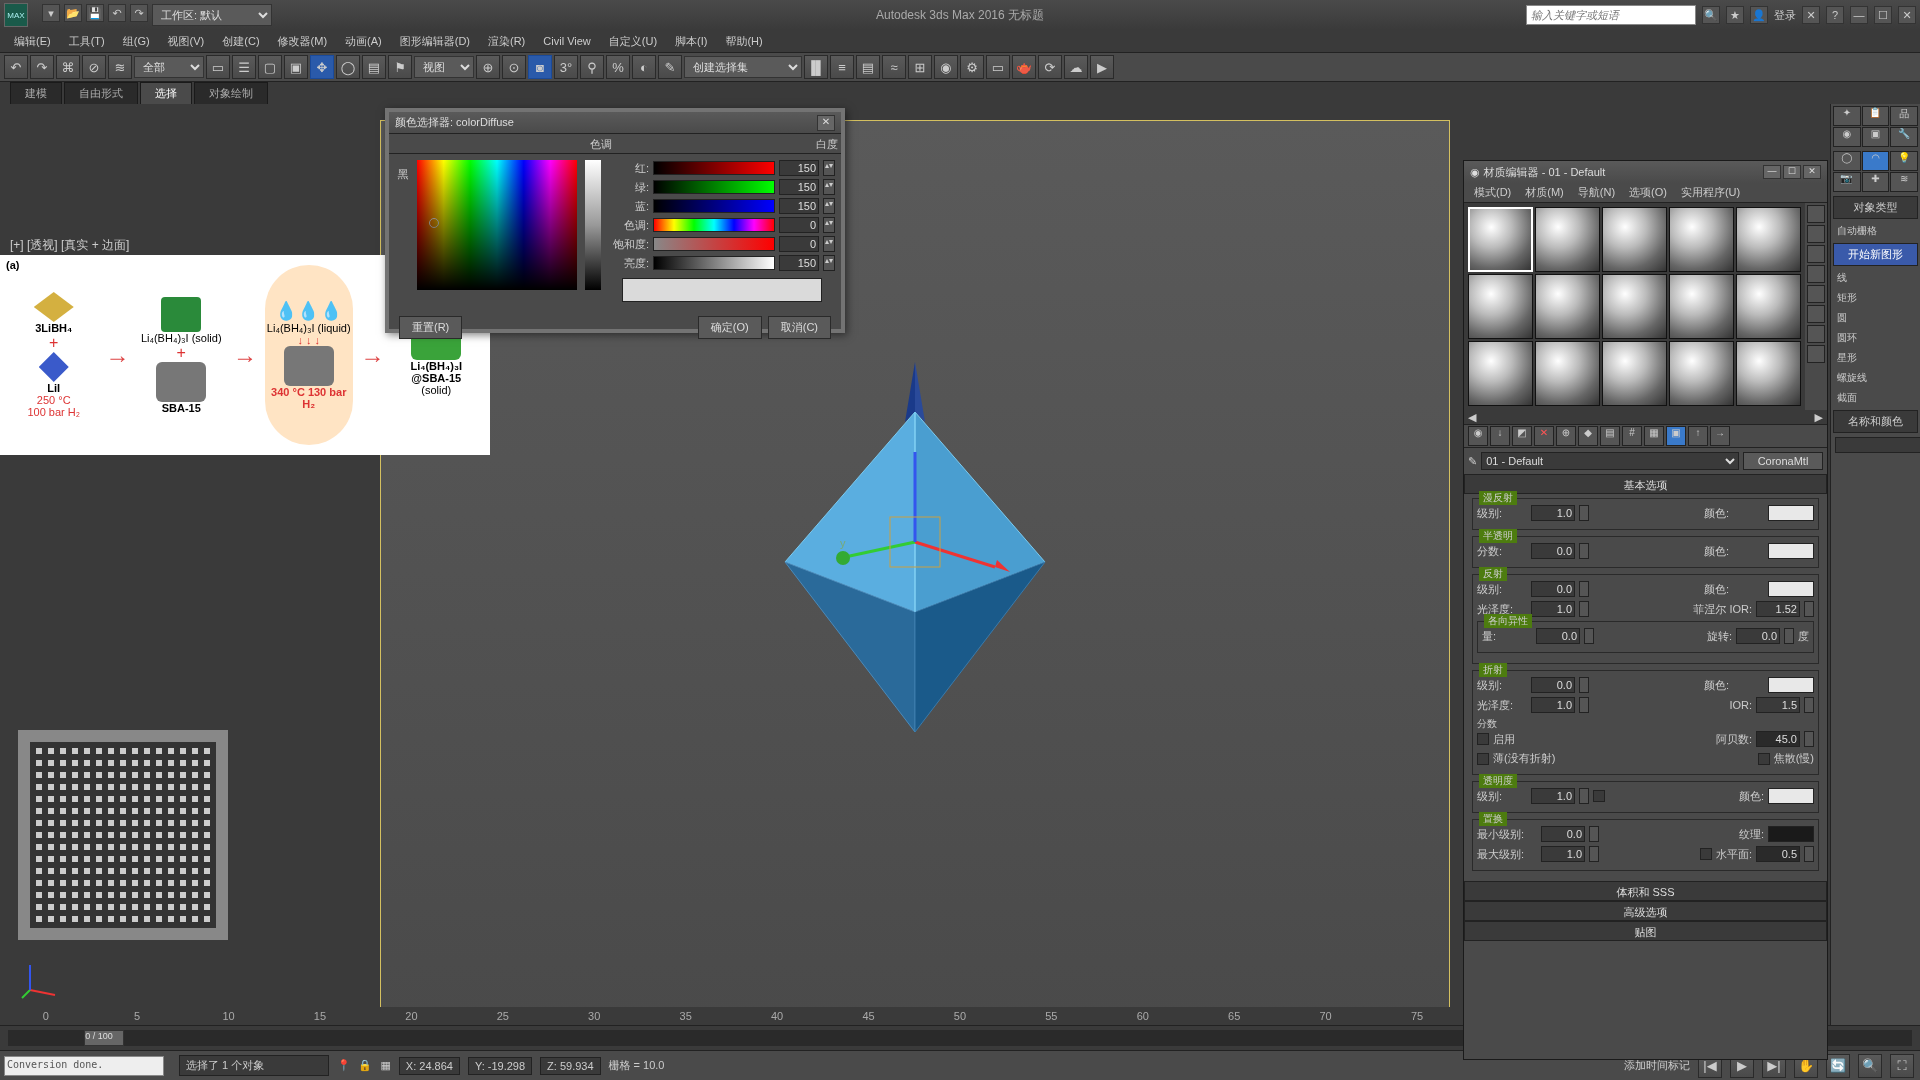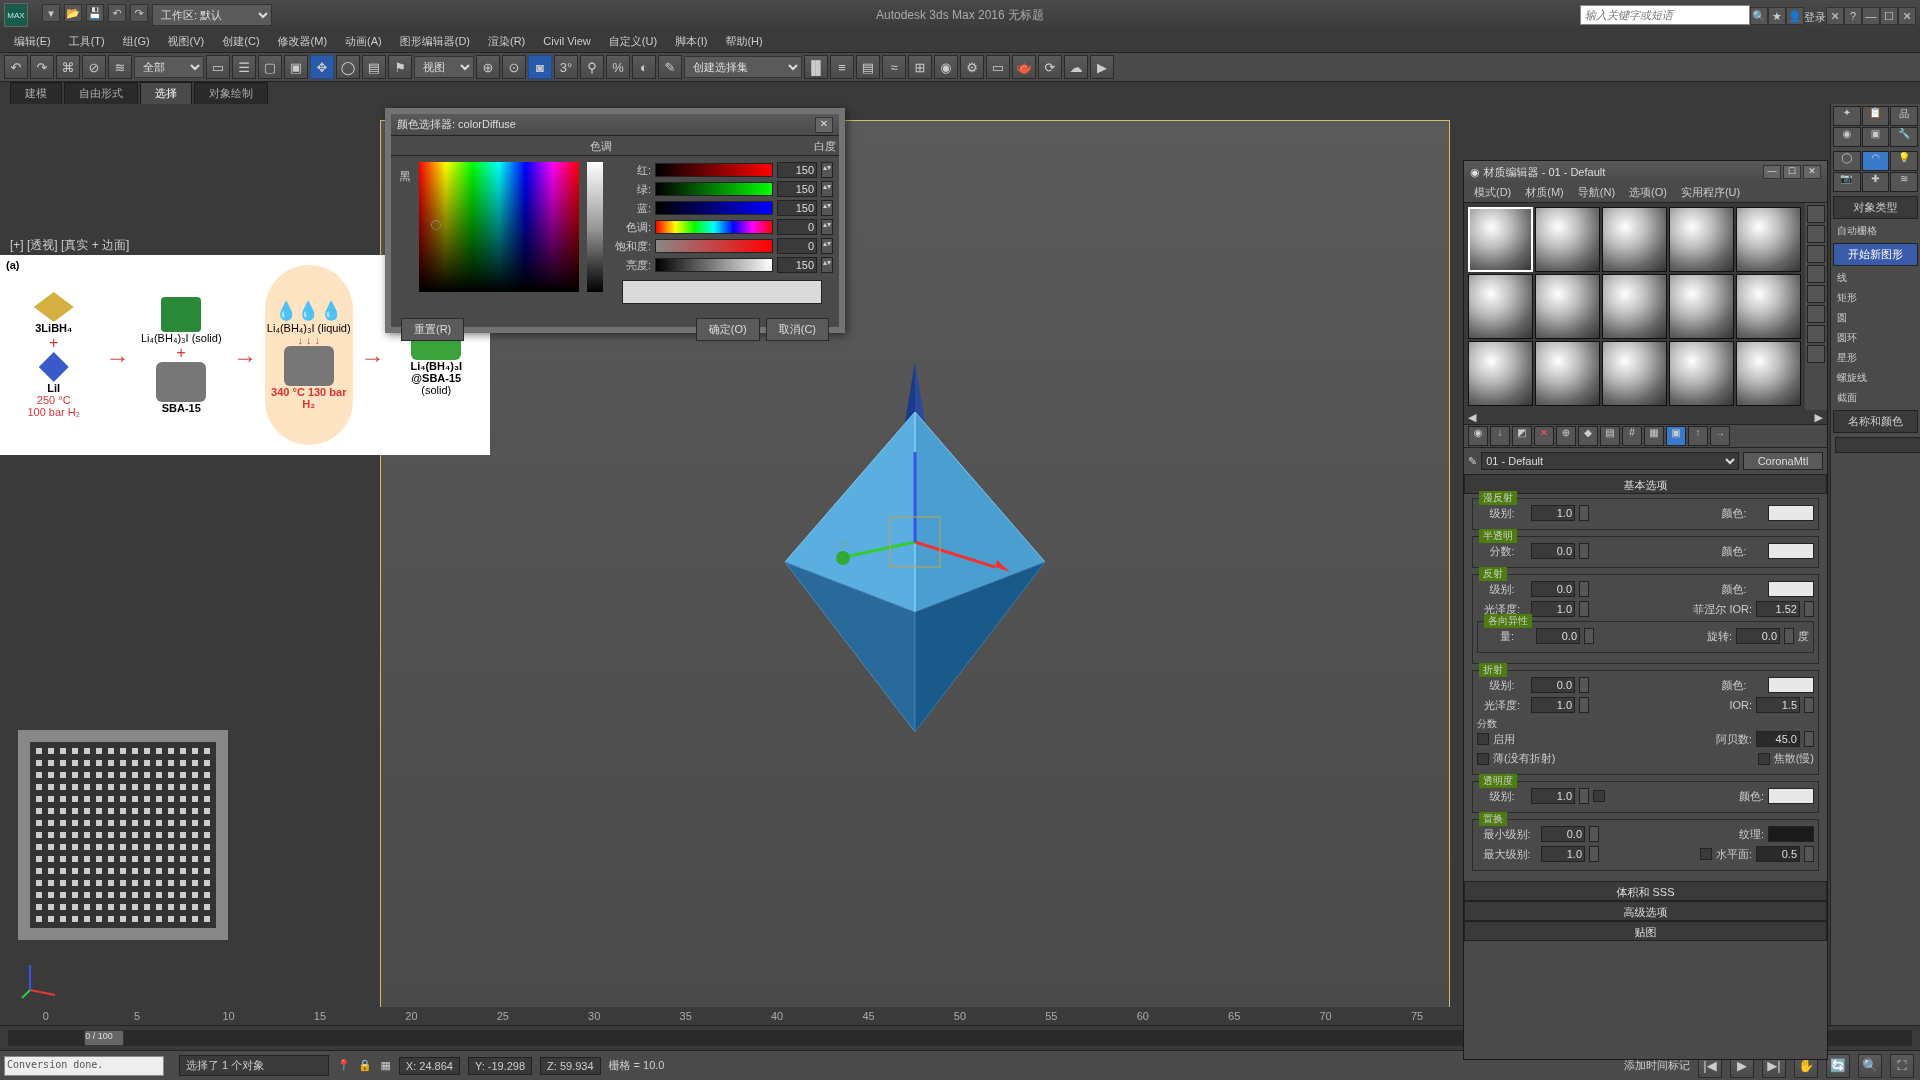--- a/index.html
+++ b/index.html
@@ -2,21 +2,21 @@
 <html><head>
 <meta charset="utf-8">
 <style>
 *{margin:0;padding:0;box-sizing:border-box;font-family:"Microsoft YaHei",SimSun,Arial,sans-serif;font-size:11px;user-select:none}
 body{width:1920px;height:1080px;background:#3a3a3a;overflow:hidden;position:relative;transform-origin:top left}
 .titlebar{height:30px;background:linear-gradient(#4a4a4a,#3a3a3a);display:flex;align-items:center;padding:0 4px;color:#ccc}
 .app-icon{width:24px;height:24px;background:#1a5a4a;border:1px solid #666;margin-right:8px;display:flex;align-items:center;justify-content:center;font-size:8px;color:#aee}
 .titlebar-btns{display:flex;gap:4px;margin-left:6px}
 .tb-btn{width:18px;height:18px;background:#555;border:1px solid #333;color:#ccc;display:flex;align-items:center;justify-content:center;cursor:pointer}
 .title-center{position:absolute;left:50%;transform:translateX(-50%);color:#aaa;font-size:12px}
-.title-right{margin-left:auto;display:flex;align-items:flex-end;}
+.title-right{margin-left:auto;display:flex;align-items:center;gap:6px}
 .search-box{width:170px;height:20px;background:#fff;border:1px solid #888;padding:0 4px;color:#888;font-style:italic}
 .menubar{height:22px;background:#3a3a3a;display:flex;align-items:center;padding:0 6px;color:#ccc;gap:2px}
 .menu-item{padding:2px 8px;cursor:pointer}
 .toolbar{height:30px;background:#4a4a4a;border-top:1px solid #222;border-bottom:1px solid #222;display:flex;align-items:center;padding:0 4px;gap:2px}
 .tool-btn{width:24px;height:24px;background:linear-gradient(#5a5a5a,#4a4a4a);border:1px solid #2a2a2a;color:#ccc;display:flex;align-items:center;justify-content:center;cursor:pointer;font-size:13px}
 .tool-btn.active{background:#2a5aaa;border-color:#1a4a9a}
 .tool-dropdown{height:22px;background:#5a5a5a;border:1px solid #333;color:#ddd;padding:0 4px}
 .tab-row{height:22px;background:#3a3a3a;display:flex;align-items:flex-end;padding:0 10px;gap:2px}
 .tab{padding:3px 14px;background:#2a2a2a;color:#aaa;border:1px solid #1a1a1a;border-bottom:none;cursor:pointer}
 .tab.active{background:#4a4a4a;color:#fff}
@@ -25,21 +25,21 @@
 .octa{position:absolute;left:50%;top:48%;transform:translate(-50%,-50%)}
 
 
 .ref-img{position:absolute;top:255px;left:0;width:490px;height:200px;background:#fff;z-index:5;display:flex;padding:10px;gap:8px}
 .ref-label{position:absolute;top:4px;left:6px;font-weight:bold;color:#000}
 .ref-col{flex:1;display:flex;flex-direction:column;align-items:center;justify-content:center;font-size:10px;color:#000;text-align:center}
 .ref-col.hl{background:#ffe4c4;border-radius:60px}
 .ref-arrow{font-size:24px;color:#d44;align-self:center}
 
 
-.color-dialog{position:absolute;top:108px;left:385px;width:460px;height:225px;background:#4a4a4a;border:6px solid #737373;z-index:20;box-shadow:2px 2px 8px rgba(0,0,0,.5)}
+.color-dialog{position:absolute;top:108px;left:385px;width:460px;height:225px;background:#4a4a4a;border:4px solid #737373;z-index:20;box-shadow:2px 2px 8px rgba(0,0,0,.5)}
 .cd-title{height:22px;background:linear-gradient(#5a5a5a,#4a4a4a);color:#ddd;display:flex;align-items:center;padding:0 6px;border-bottom:1px solid #222}
 .cd-close{margin-left:auto;width:18px;height:16px;background:#666;border:1px solid #333;text-align:center;cursor:pointer;font-size:10px}
 .cd-tabs{display:flex;height:20px}
 .cd-tab{flex:1;text-align:right;color:#ccc;padding:3px;border-bottom:1px solid #222;cursor:pointer}
 .cd-body{display:flex;padding:6px;gap:8px}
 .hue-sat{width:160px;height:130px;background:linear-gradient(to right,
  #f00,#ff0,#0f0,#0ff,#00f,#f0f,#f00);position:relative}
 .hue-sat::after{content:"";position:absolute;inset:0;background:linear-gradient(to bottom,transparent,#000)}
 .val-strip{width:16px;height:130px;background:linear-gradient(#fff,#999,#000)}
 .sliders{flex:1;display:flex;flex-direction:column;gap:3px}
@@ -67,21 +67,21 @@
 .me-tbtn{width:20px;height:20px;background:#555;border:1px solid #222;cursor:pointer;font-size:10px;color:#ccc;text-align:center}
 .me-tbtn.red{color:#f55}
 .me-mat-name{display:flex;align-items:center;gap:4px;padding:4px}
 .me-mat-name select{flex:1;height:18px;background:#3a3a3a;border:1px solid #222;color:#ddd}
 .me-mat-name .mtype{width:80px;height:18px;background:#5a5a5a;border:1px solid #222;color:#ddd;text-align:center;padding:2px}
 .me-rollout-hdr{height:20px;background:#3a3a3a;border:1px solid #222;color:#ddd;text-align:center;padding:3px;cursor:pointer}
 .me-rollout{padding:4px 8px}
 .me-group{border:1px solid #2a2a2a;padding:6px 4px 4px;margin-bottom:6px;position:relative}
 .me-group-label{position:absolute;top:-8px;left:6px;background:#4d7c0f;padding:0 4px;color:#ccc;font-size:10px}
 .me-row{display:flex;align-items:center;gap:4px;margin-bottom:4px}
-.me-row label{color:#ccc;text-align:center}
+.me-row label{color:#ccc;text-align:left}
 .me-spin{width:44px;height:16px;background:#3a3a3a;border:1px solid #222;color:#ddd;text-align:right;padding:0 2px}
 .me-spinbtn{width:10px;height:16px;background:#555;border:1px solid #222}
 .me-swatch{width:46px;height:16px;background:#e8e8e8;border:1px solid #222;cursor:pointer}
 .me-swatch.dk{background:#1a1a1a}
 .me-chk{width:12px;height:12px;border:1px solid #222;background:#3a3a3a}
 
 
 .cmd-panel{position:absolute;top:104px;right:0;width:90px;bottom:55px;background:#4a4a4a;border-left:1px solid #222;z-index:10}
 .cmd-tabs{display:grid;grid-template-columns:repeat(3,1fr);gap:1px;padding:2px}
 .cmd-tab{height:20px;background:#555;border:1px solid #222;cursor:pointer;font-size:10px;color:#ccc;text-align:center}

